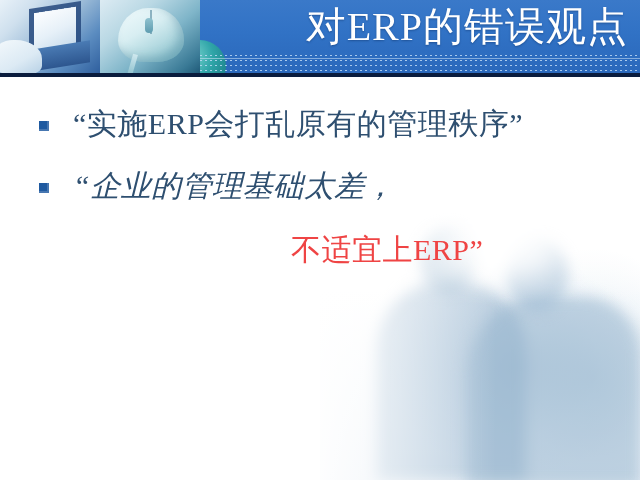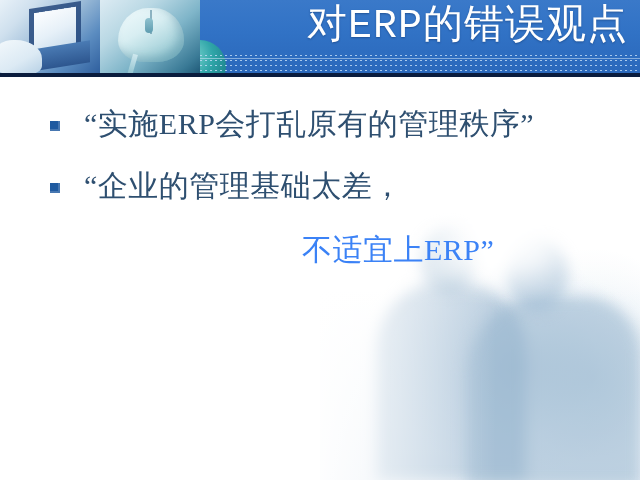--- a/index.html
+++ b/index.html
@@ -188,39 +188,39 @@
     left: -26px; top: 40px;
     width: 52px; height: 52px;
     border-radius: 50%;
     background: radial-gradient(circle at 30% 30%, #7fd8d2 0%, #2fa5a8 45%, #13717c 100%);
   }
   .header-title {
     position: absolute;
     right: 12px;
     top: 2px;
     color: #ffffff;
-    font-family: Liberation Mono, monospace;
+    font-family: Liberation Serif, serif;
     font-size: 40px;
     line-height: 50px;
     letter-spacing: 1px;
     white-space: nowrap;
     text-shadow: 0 1px 2px rgba(10,45,95,0.45);
   }
   .header-underline {
     position: absolute;
     left: 0; top: 73px;
     width: 640px;
     height: 4px;
     background: #0a1c3d;
   }
 
   
   .content {
     position: absolute;
-    left: 16px;
+    left: 5px;
     top: 77px;
     width: 568px;
     height: 403px;
   }
   .bullet-row {
     position: absolute;
     left: 34px;
     display: flex;
     align-items: flex-start;
     white-space: nowrap;
@@ -235,28 +235,28 @@
     box-shadow: inset -2px -2px 0 rgba(255,255,255,0.18);
   }
   .bullet-text {
     color: #2e4f70;
     font-family: "Liberation Serif", "DejaVu Serif", serif;
     font-size: 30px;
     line-height: 38px;
     letter-spacing: 0.5px;
   }
   .row-1 { top: 28px; }
-  .row-2 { top: 90px; }
+  .row-2 { top: 90px; font-style: italic; }
   .row-3 { top: 216px; }
 
   .cont-line {
     position: absolute;
     left: 286px;
     top: 154px;
-    color: #3b82f6;
+    color: #ef4444;
     font-family: "Liberation Serif", "DejaVu Serif", serif;
     font-size: 30px;
     line-height: 38px;
     letter-spacing: 0.5px;
     white-space: nowrap;
   }
 </style>
 </head>
 <body>
 

